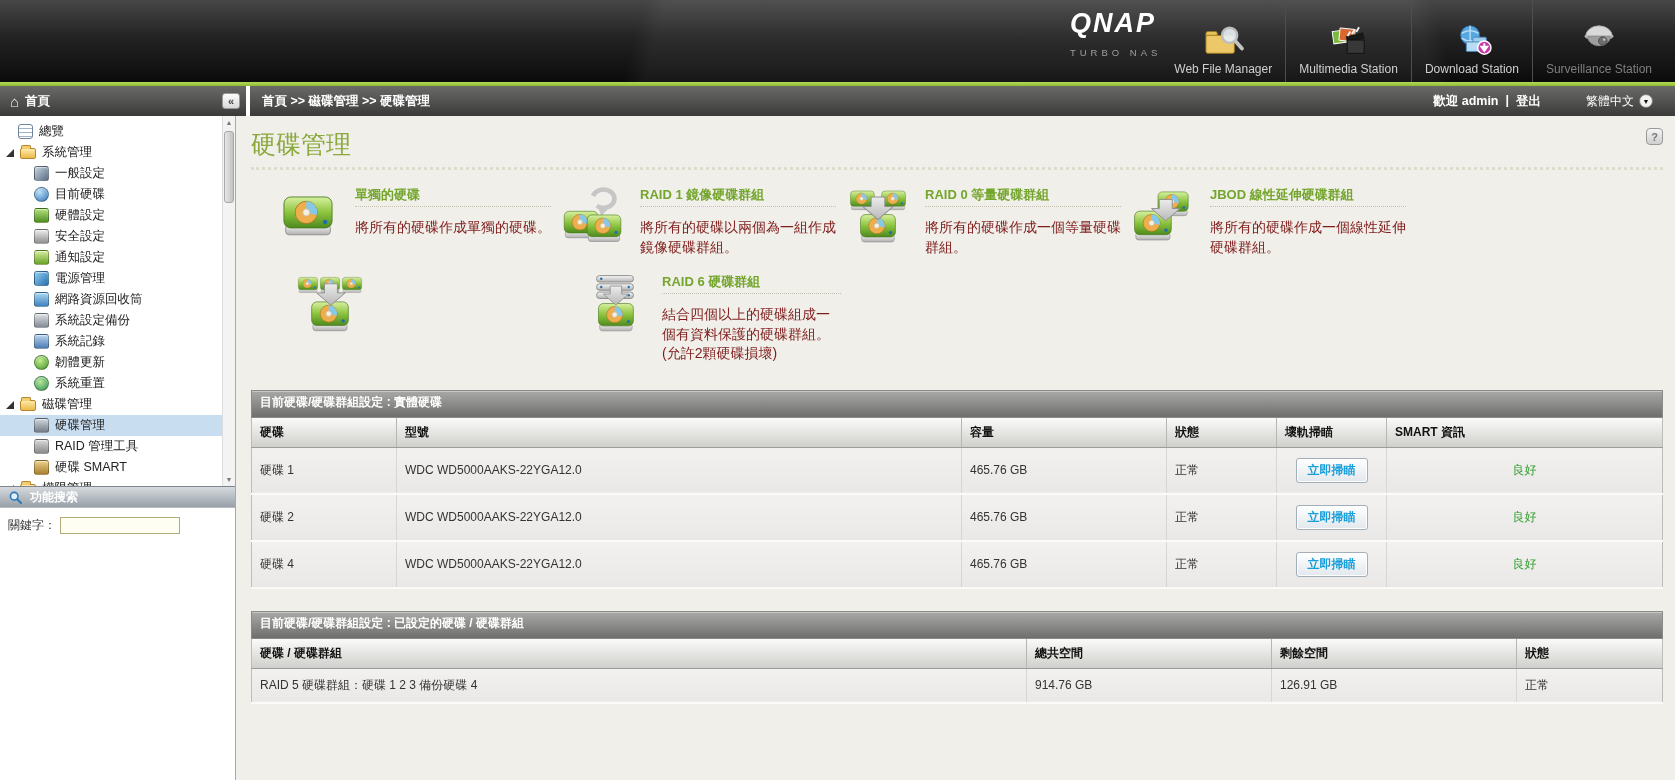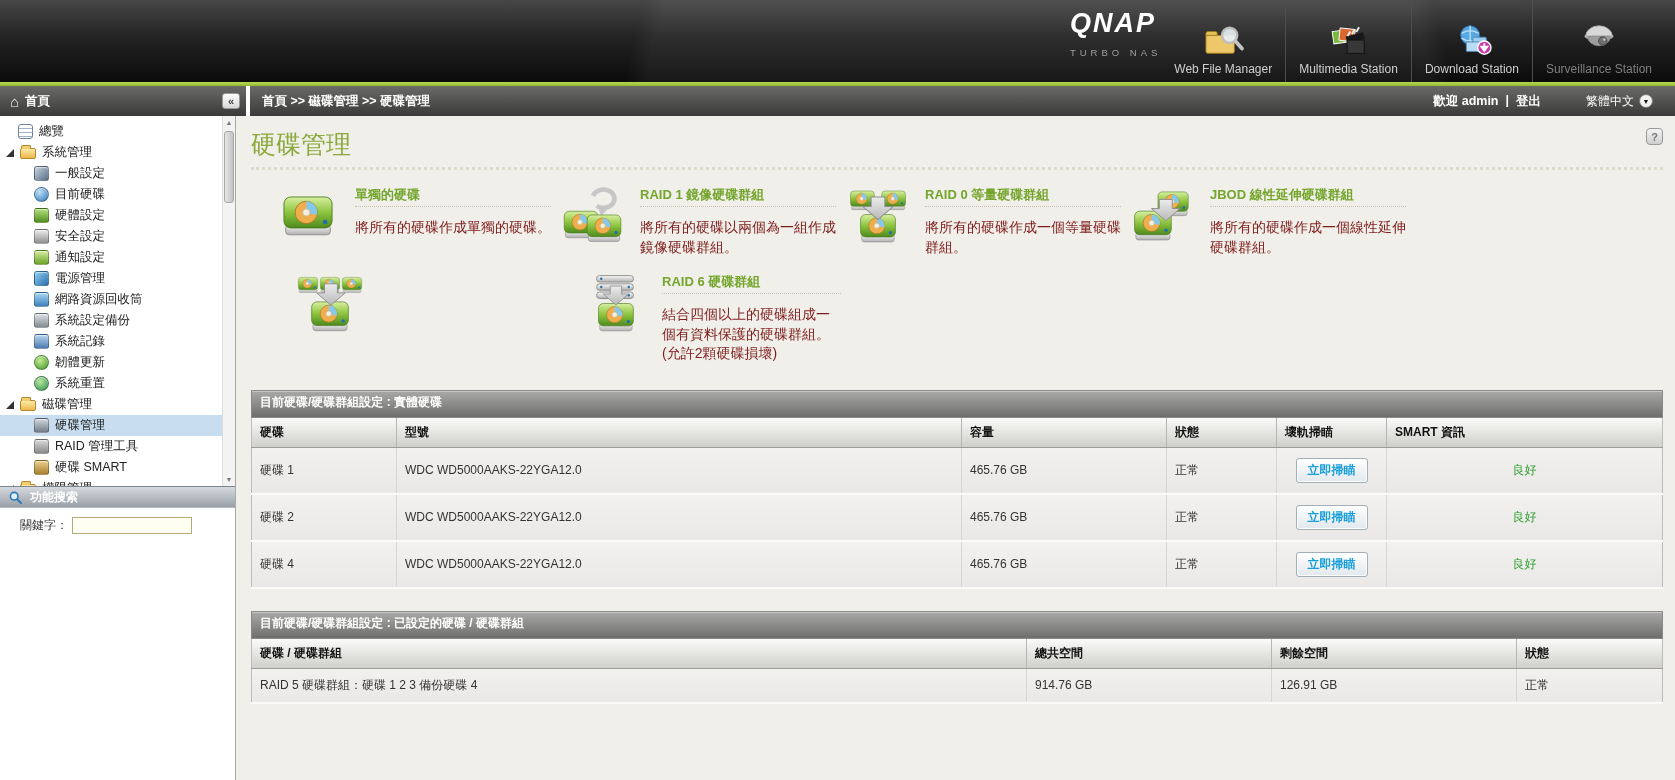--- a/index.html
+++ b/index.html
@@ -85,21 +85,21 @@
   .sb-arrow { height:13px; display:flex; align-items:center; justify-content:center;
     font-size:7px; color:#777; cursor:pointer; }
   .sb-thumb { position:absolute; top:15px; left:1px; width:10px; height:72px; border-radius:3px;
     background:linear-gradient(90deg,#e6e6e6,#c2c2c2); border:1px solid #a8a8a8; cursor:pointer; }
   .sb-down { position:absolute; bottom:0; left:0; width:100%; }
 
   .func-search-bar { height:22px; background:linear-gradient(#d6dade,#99a0a9);
     border-top:1px solid #7f858d; border-bottom:1px solid #b8bcc0;
     display:flex; align-items:center; gap:8px; padding:0 9px;
     color:#fff; font-weight:bold; font-size:12px; }
-  .keyword-row { padding:9px 8px; font-size:12px; color:#333; display:flex; align-items:center; gap:4px;margin-left:12px;}
+  .keyword-row { padding:9px 8px; font-size:12px; color:#333; display:flex; align-items:center; gap:4px;}
   .keyword-input { width:120px; height:17px; border:1px solid #b3ab7c; background:#fffef2;
     font-size:11px; padding:0 3px; }
 
   
   .content { flex:1; background:#f0efe9; padding:12px 12px 0 15px; overflow:hidden; }
   .title-row { display:flex; justify-content:space-between; align-items:flex-start; }
   .page-title { color:#8ba93d; font-size:25px; }
   .help-btn { width:17px; height:17px; border:1px solid #9a9a9a; border-radius:4px;
     background:linear-gradient(#f4f4f4,#cfcfcf); color:#777; font-size:11px; font-weight:bold;
     display:flex; align-items:center; justify-content:center; cursor:pointer; }

